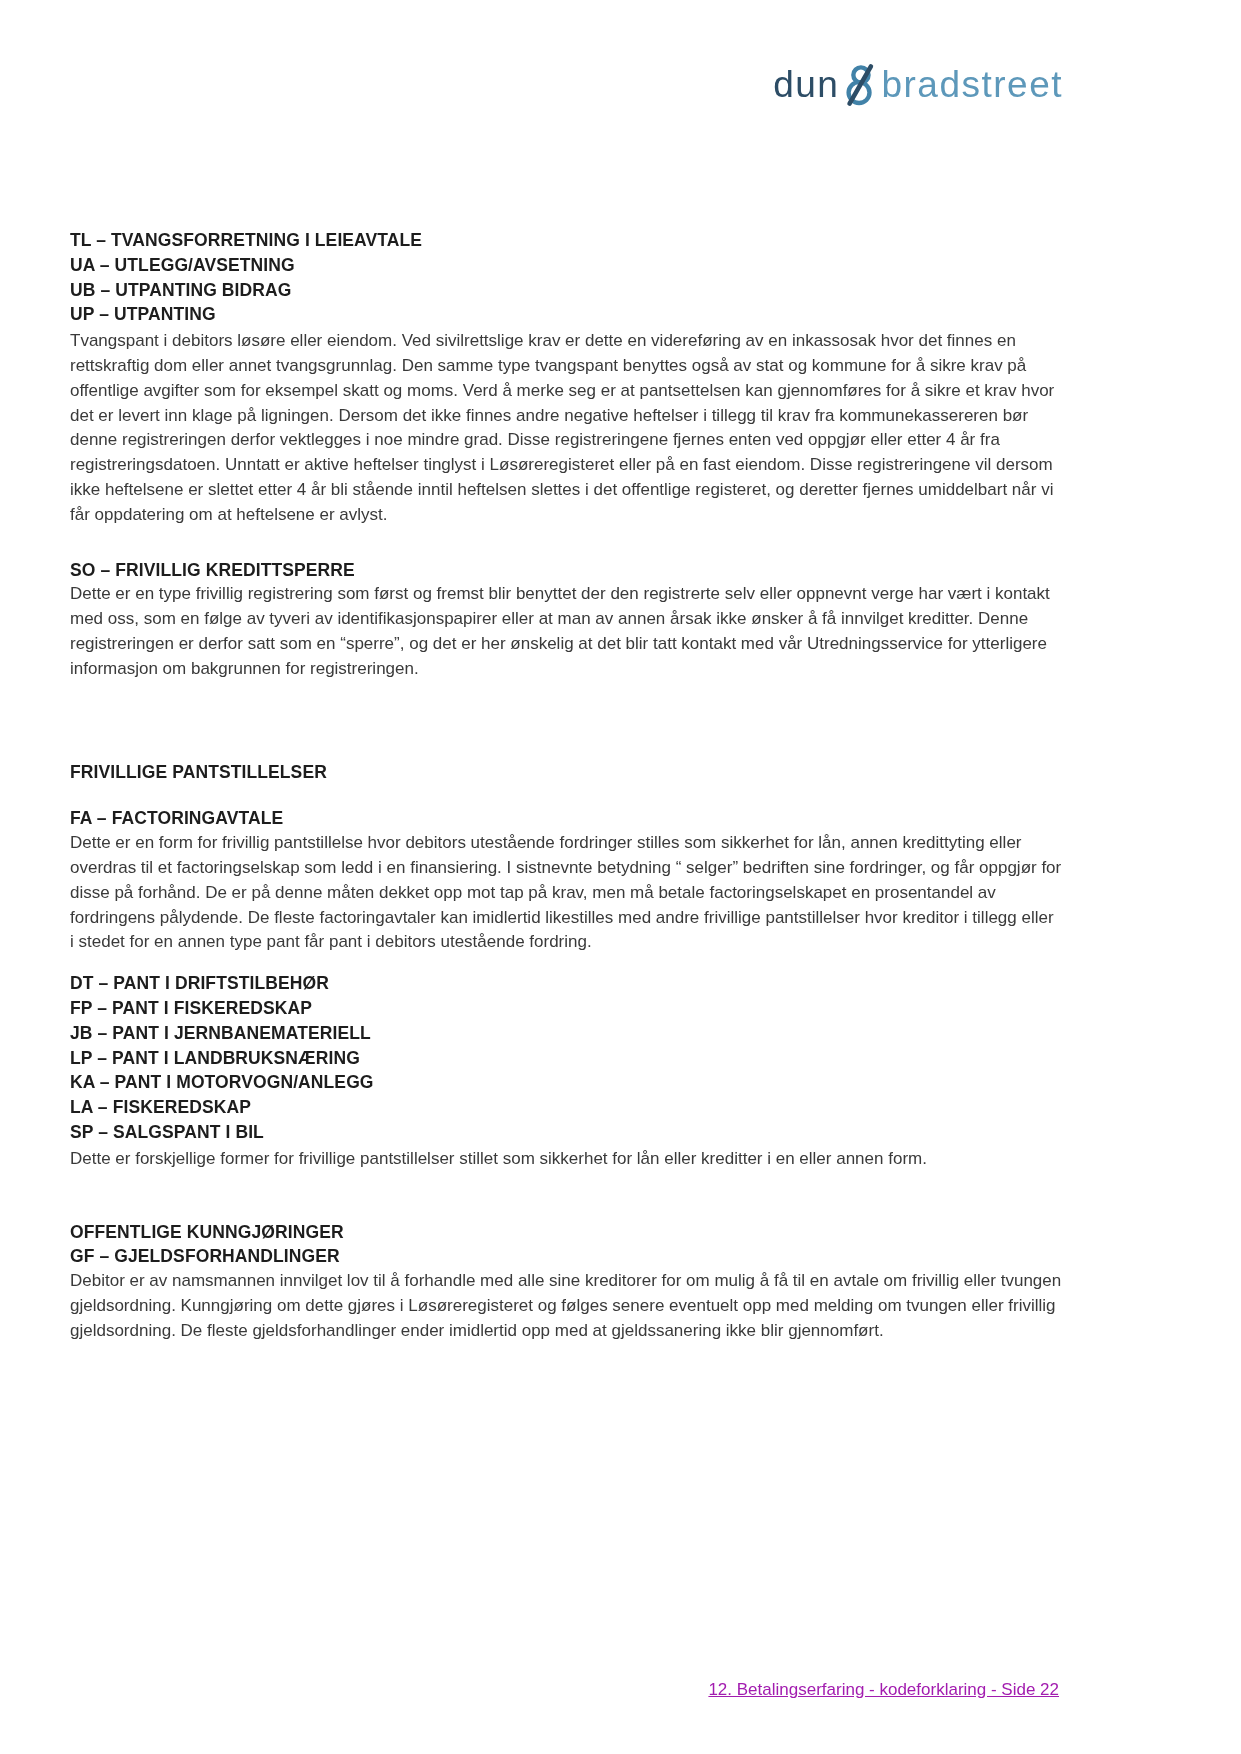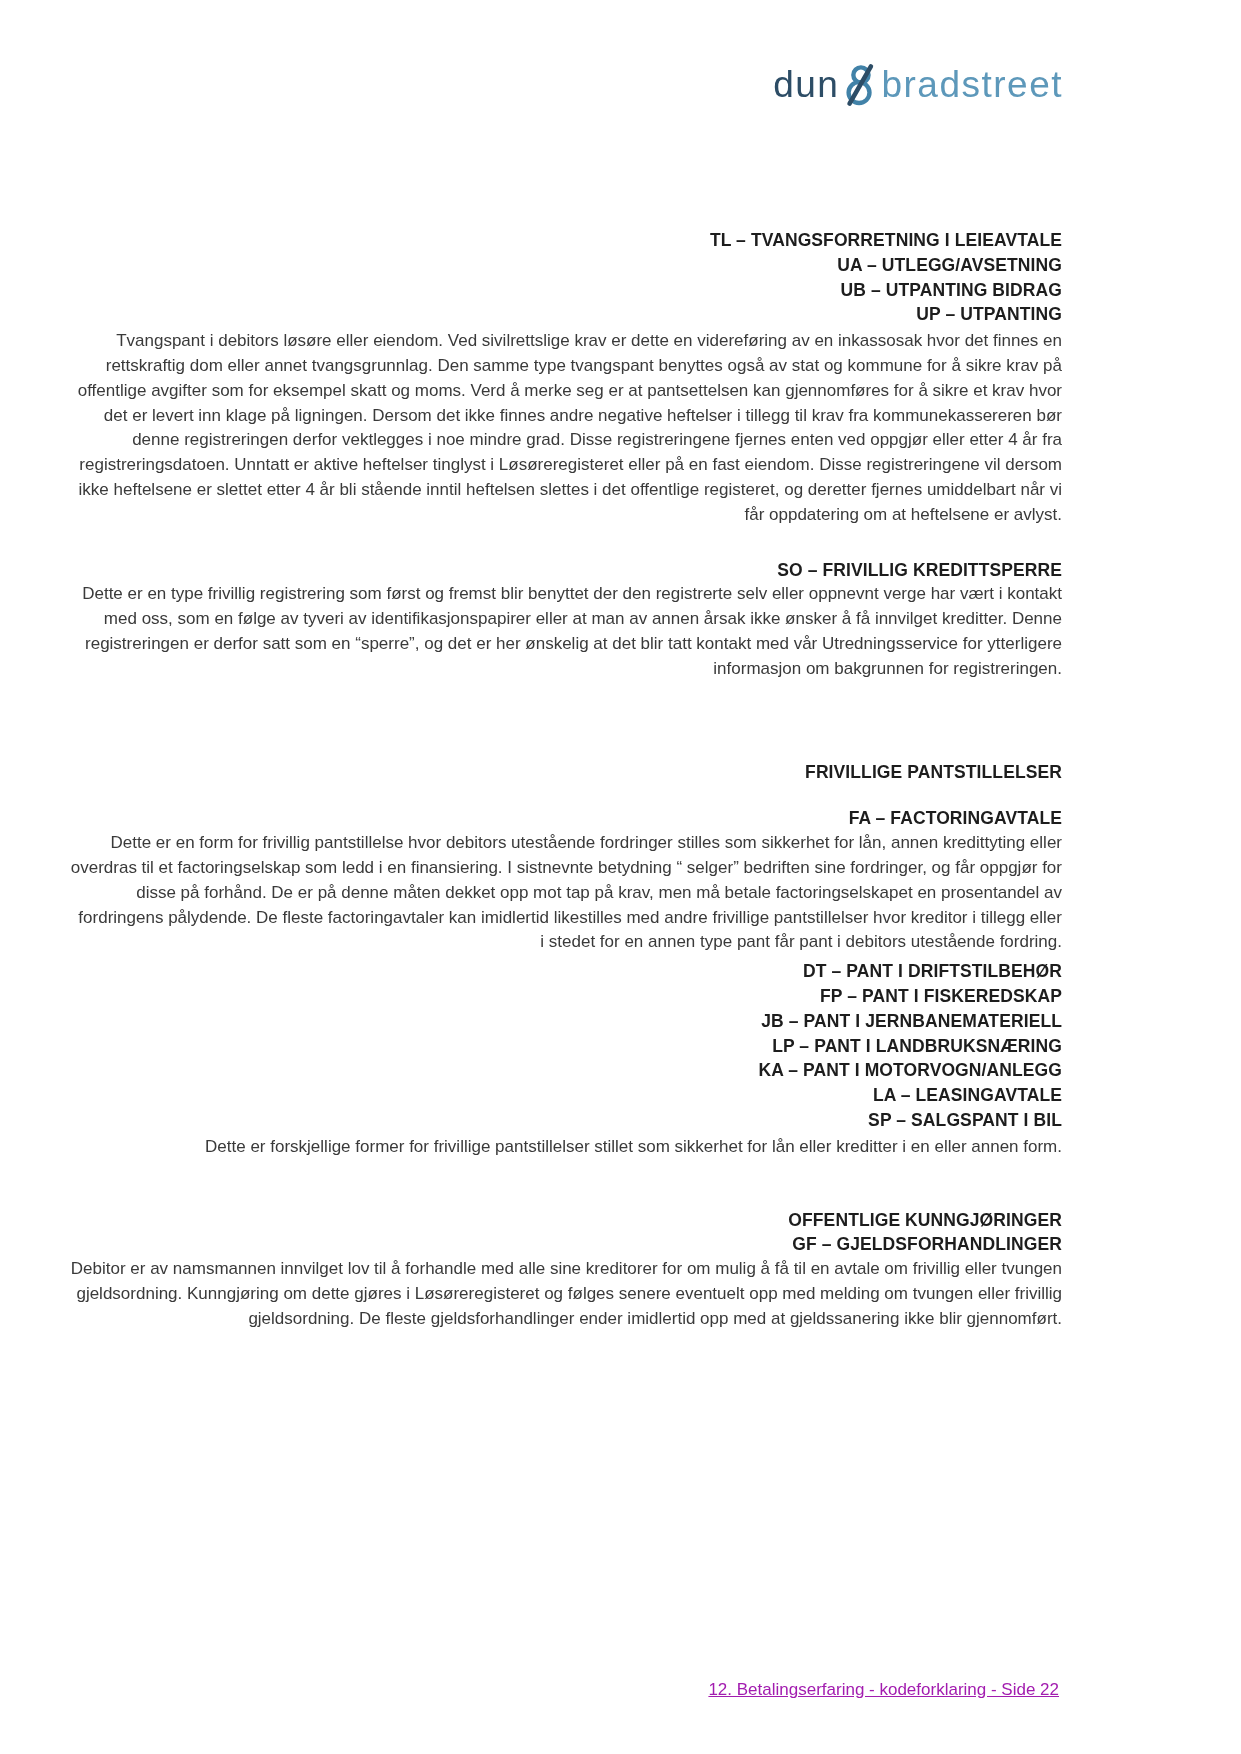--- a/index.html
+++ b/index.html
@@ -42,39 +42,38 @@
 
   
   .content {
     position: absolute;
     left: 70px;
     top: 0;
     width: 992px;
     font-size: 17px;
     line-height: 24.8px;
     color: #3a3a3a;
-    text-align: right;
   }
   .code-list,
   .section-title,
   .code-heading {
     font-weight: bold;
     font-size: 17.5px;
     line-height: 24.8px;
     color: #1d1d1d;
     letter-spacing: 0.1px;
   }
   .para { margin: 0; }
 
   .codes-1        { margin-top: 228px; }
   .para-a         { margin-top: 2px; }
   .so-heading     { margin-top: 30px; }
   .friv-title     { margin-top: 78px; }
   .fa-heading     { margin-top: 22px; }
-  .codes-2        { margin-top: 4px; }
+  .codes-2        { margin-top: 16px; }
   .codes-2-para   { margin-top: 2px; }
   .off-title      { margin-top: 48px; }
   .gf-heading     { }
 
   
   .footer {
     position: absolute;
     top: 1680px;
     right: 182px;
     font-size: 17px;
@@ -112,21 +111,21 @@
 
   <div class="code-heading fa-heading">FA – FACTORINGAVTALE</div>
   <p class="para">Dette er en form for frivillig pantstillelse hvor debitors utestående fordringer stilles som sikkerhet for lån, annen kredittyting eller overdras til et factoringselskap som ledd i en finansiering. I sistnevnte betydning “ selger” bedriften sine fordringer, og får oppgjør for disse på forhånd. De er på denne måten dekket opp mot tap på krav, men må betale factoringselskapet en prosentandel av fordringens pålydende. De fleste factoringavtaler kan imidlertid likestilles med andre frivillige pantstillelser hvor kreditor i tillegg eller i stedet for en annen type pant får pant i debitors utestående fordring.</p>
 
   <div class="code-list codes-2">
     <div>DT – PANT I DRIFTSTILBEHØR</div>
     <div>FP – PANT I FISKEREDSKAP</div>
     <div>JB – PANT I JERNBANEMATERIELL</div>
     <div>LP – PANT I LANDBRUKSNÆRING</div>
     <div>KA – PANT I MOTORVOGN/ANLEGG</div>
-    <div>LA – LEASINGAVTALE</div>
+    <div>LA – FISKEREDSKAP</div>
     <div>SP – SALGSPANT I BIL</div>
   </div>
   <p class="para codes-2-para">Dette er forskjellige former for frivillige pantstillelser stillet som sikkerhet for lån eller kreditter i en eller annen form.</p>
 
   <div class="section-title off-title">OFFENTLIGE KUNNGJØRINGER</div>
 
   <div class="code-heading gf-heading">GF – GJELDSFORHANDLINGER</div>
   <p class="para">Debitor er av namsmannen innvilget lov til å forhandle med alle sine kreditorer for om mulig å få til en avtale om frivillig eller tvungen gjeldsordning. Kunngjøring om dette gjøres i Løsøreregisteret og følges senere eventuelt opp med melding om tvungen eller frivillig gjeldsordning. De fleste gjeldsforhandlinger ender imidlertid opp med at gjeldssanering ikke blir gjennomført.</p>
 
 </div>

